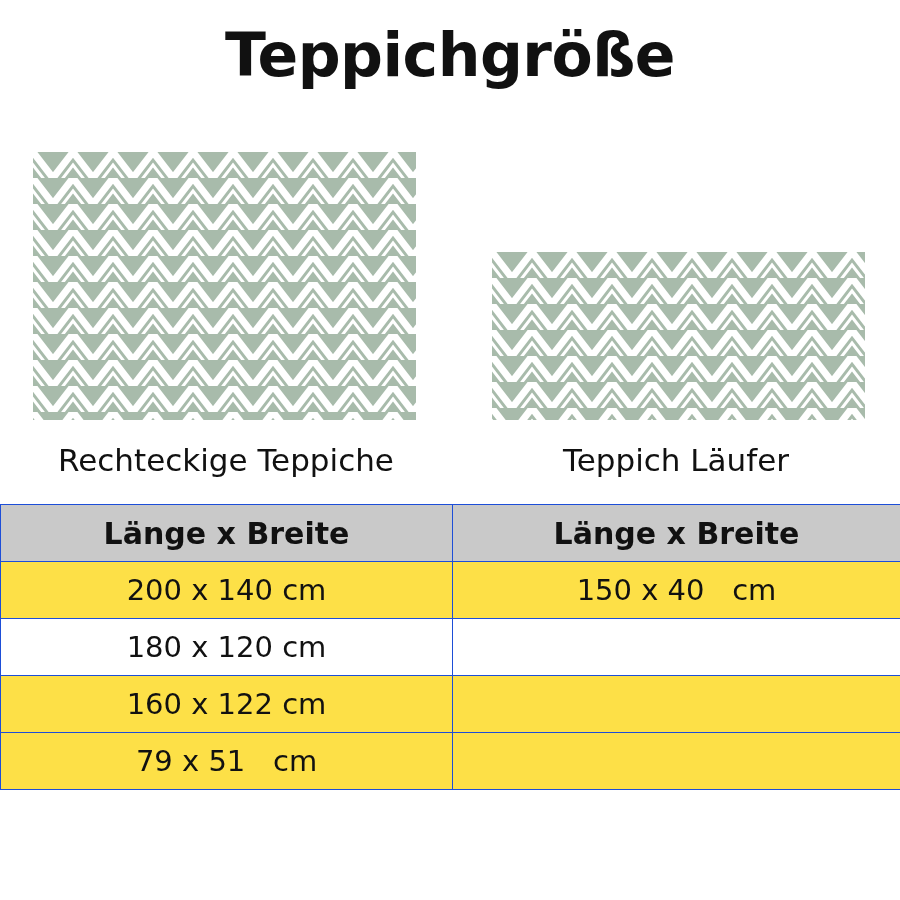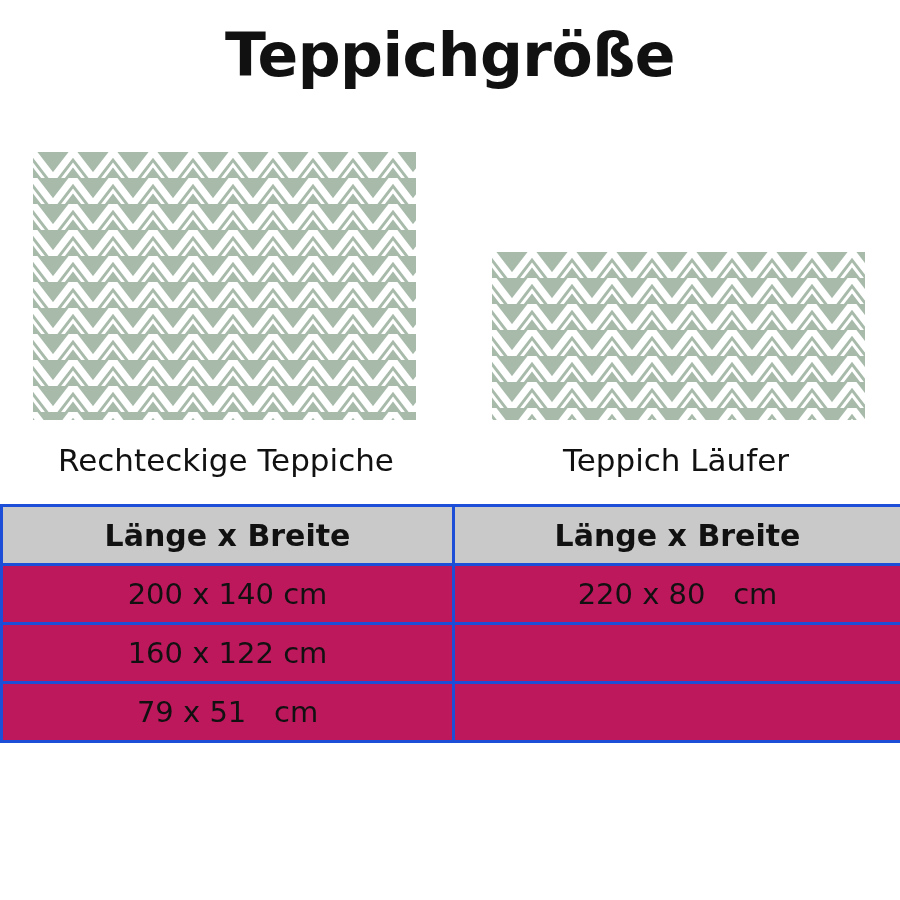--- a/index.html
+++ b/index.html
@@ -89,26 +89,26 @@
   }
   .table col.c1 { width: 452px; }
   .table col.c2 { width: 448px; }
 
   .table td {
     height: 56px;
     text-align: center;
     vertical-align: middle;
     font-size: 29px;
     color: #111111;
-    border: 3px solid #1d4ed8;
+    border: 1px solid #1d4ed8;
     padding: 0;
     white-space: pre;
   }
   .table tr.shaded td {
-    background: #be185d;
+    background: #fde047;
   }
   .table tr.plain td {
     background: #ffffff;
   }
   .table tr.head td {
     background: #c9c9c9;
     font-weight: bold;
     font-size: 30px;
   }
   .table td.empty {
@@ -156,21 +156,25 @@
         <col class="c1">
         <col class="c2">
       </colgroup>
     <tbody>
       <tr class="head">
         <td>Länge x Breite</td>
         <td>Länge x Breite</td>
       </tr>
       <tr class="shaded">
         <td>200 x 140 cm</td>
-        <td>220 x 80   cm</td>
+        <td>150 x 40   cm</td>
+      </tr>
+      <tr class="plain">
+        <td>180 x 120 cm</td>
+        <td class="empty"></td>
       </tr>
       <tr class="shaded">
         <td>160 x 122 cm</td>
         <td class="empty"></td>
       </tr>
       <tr class="shaded">
         <td>79 x 51   cm</td>
         <td class="empty"></td>
       </tr>
     </tbody>

